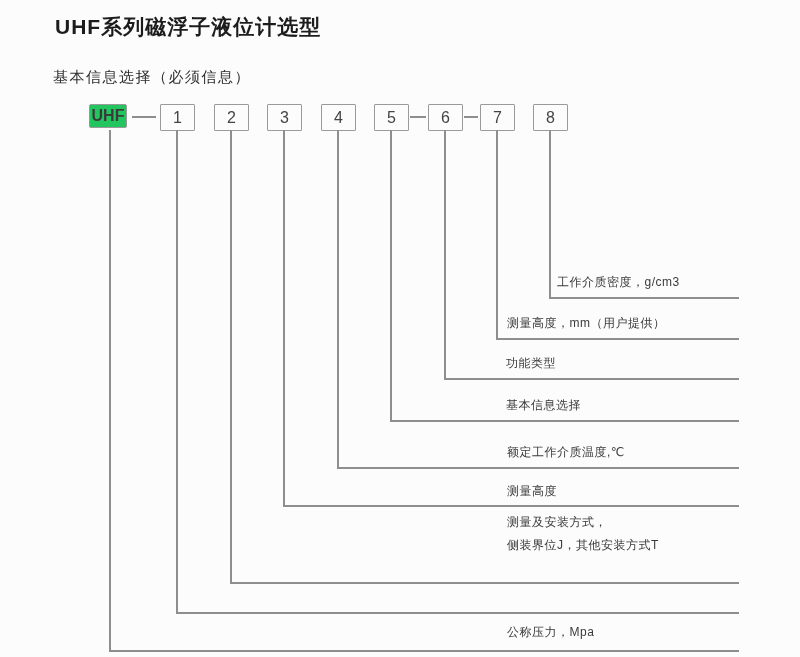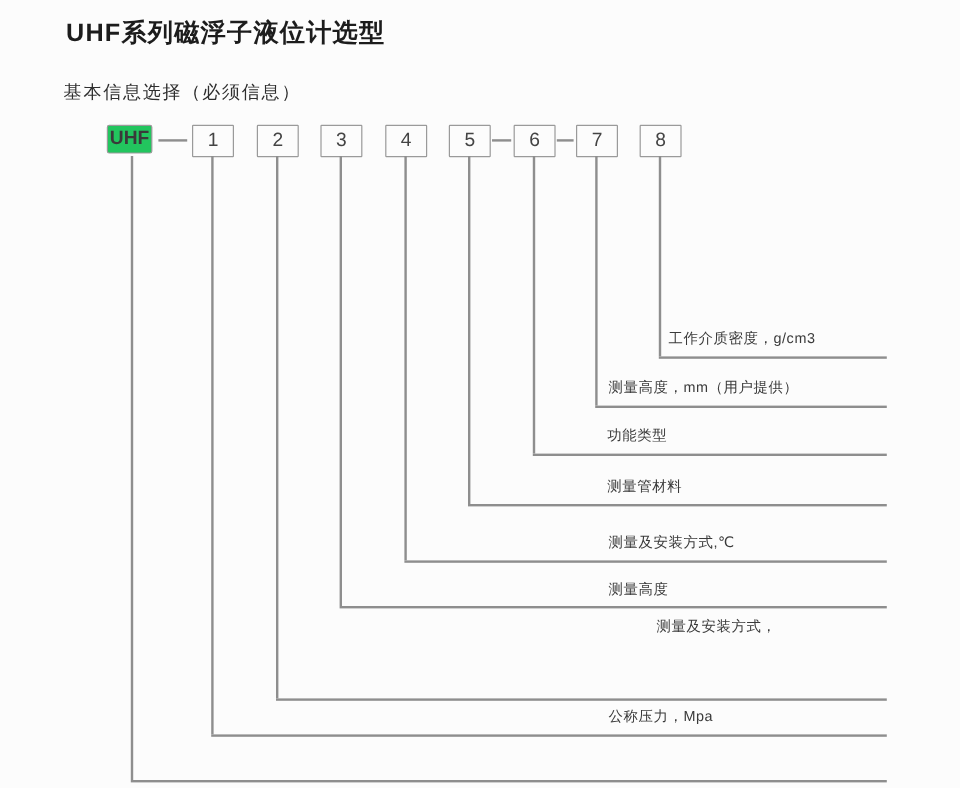--- a/index.html
+++ b/index.html
@@ -126,22 +126,22 @@
     color: #3a3a3a;
     white-space: nowrap;
     line-height: 20px;
   }
   .l-8 { left: 557px; top: 272px; }
   .l-7 { left: 507px; top: 313px; }
   .l-6 { left: 506px; top: 353px; }
   .l-5 { left: 506px; top: 395px; }
   .l-4 { left: 507px; top: 442px; }
   .l-3 { left: 507px; top: 481px; }
-  .l-2 { left: 507px; top: 511px; line-height: 23px; margin-left: 40px; }
-  .l-1 { left: 507px; top: 587px; }
+  .l-2 { left: 507px; top: 511px; line-height: 23px; }
+  .l-1 { left: 507px; top: 622px; }
   .l-uhf { left: 507px; top: 624px; }
 </style>
 </head>
 <body>
 
 <div id="canvas">
 
   <div class="title">UHF系列磁浮子液位计选型</div>
   <div class="subtitle">基本信息选择（必须信息）</div>
 
@@ -173,21 +173,22 @@
   <div class="vline v-6"></div>
   <div class="hline h-6"></div>
   <div class="vline v-7"></div>
   <div class="hline h-7"></div>
   <div class="vline v-8"></div>
   <div class="hline h-8"></div>
 
   <div class="clabel l-8">工作介质密度，g/cm3</div>
   <div class="clabel l-7">测量高度，mm（用户提供）</div>
   <div class="clabel l-6">功能类型</div>
-  <div class="clabel l-5">测量管材料</div>
-  <div class="clabel l-4">测量及安装方式,℃</div>
+  <div class="clabel l-5">基本信息选择</div>
+  <div class="clabel l-4">额定工作介质温度,℃</div>
   <div class="clabel l-3">测量高度</div>
   <div class="clabel l-2">
     <div>测量及安装方式，</div>
+    <div>侧装界位J，其他安装方式T</div>
   </div>
   <div class="clabel l-1">公称压力，Mpa</div>
 
 </div>
 
 </body></html>

